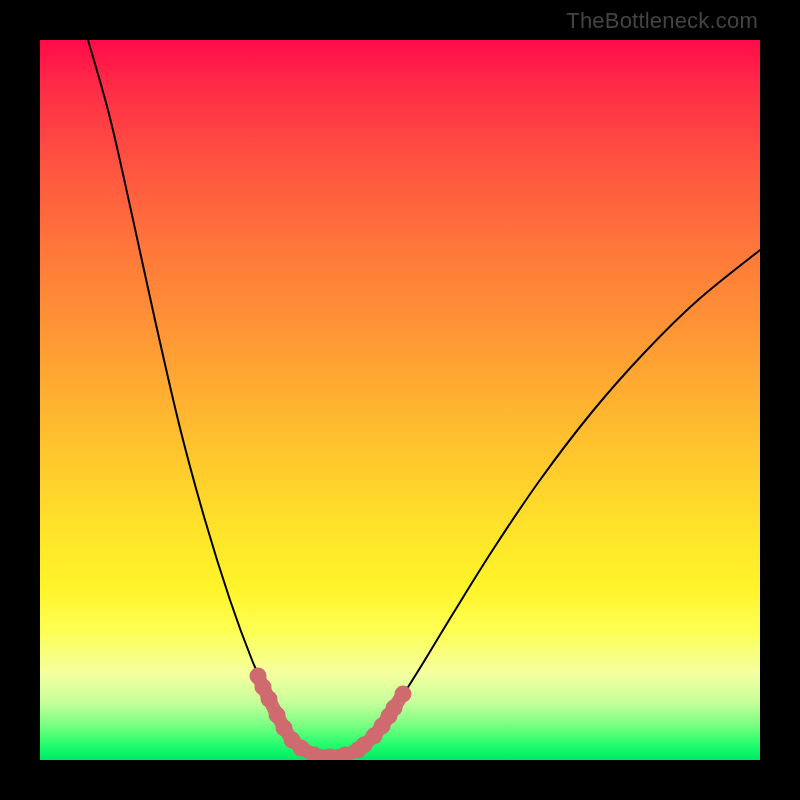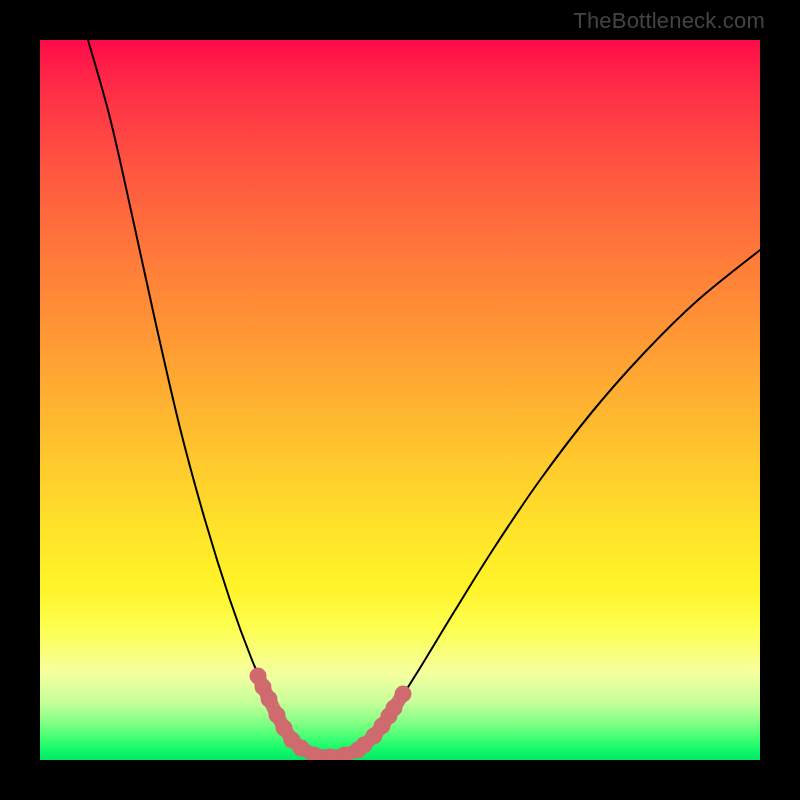--- a/index.html
+++ b/index.html
@@ -45,21 +45,21 @@
       #c6ff9a 92%,
       #7eff83 95%,
       #3fff73 97%,
       #14f96a 98.5%,
       #00e865 100%
     );
   }
   .attribution {
     position: absolute;
     top: 8px;
-    right: 35px;
+    right: 42px;
     color: #444;
     font-size: 22px;
     font-weight: 500;
     letter-spacing: 0.2px;
   }
 </style>
 </head>
 <body>
 
 <div class="frame">

